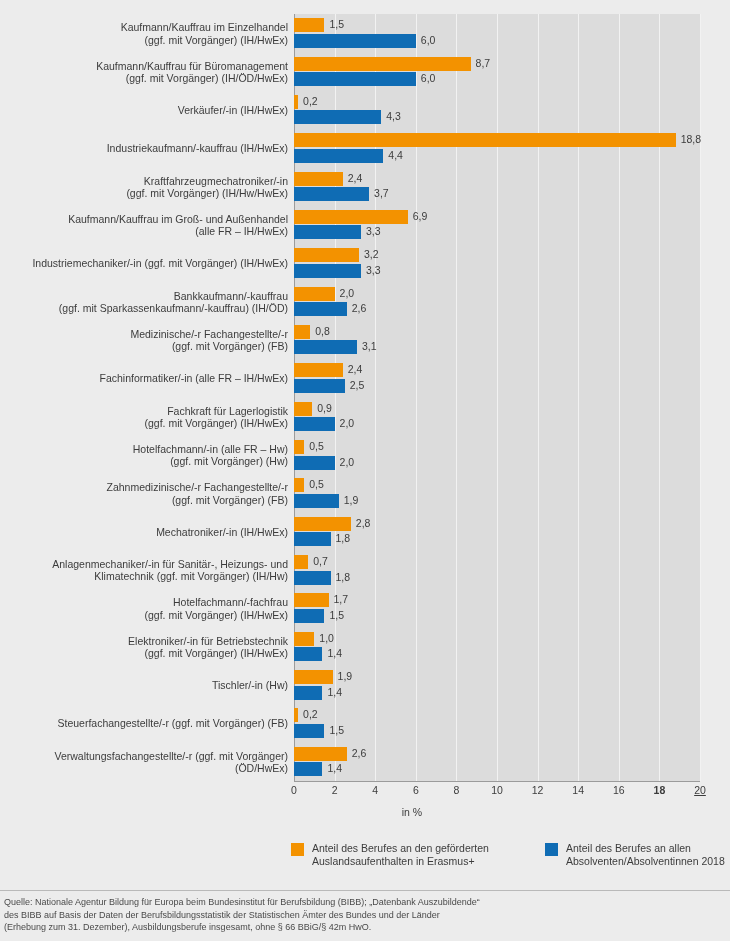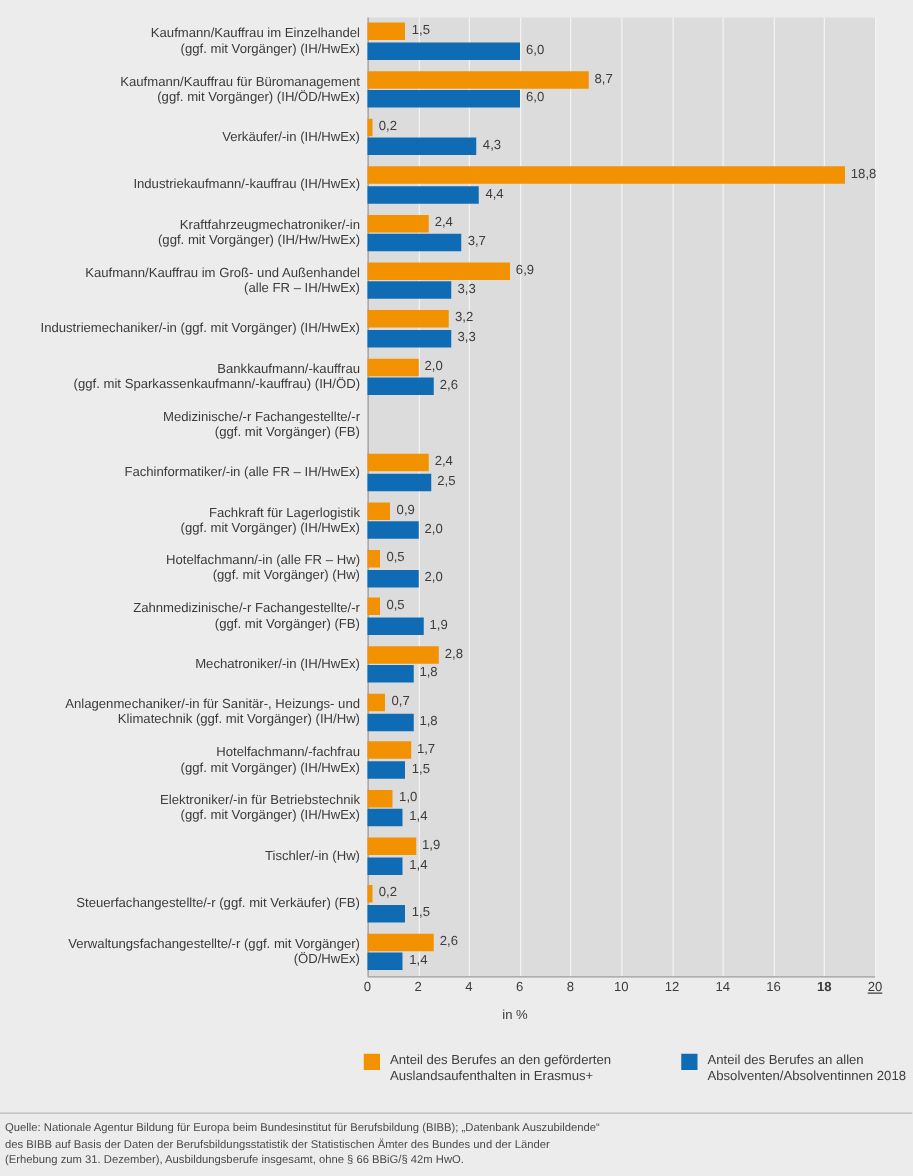--- a/index.html
+++ b/index.html
@@ -279,20 +279,26 @@
         <div class="bar-wrap" style="height: 38.35px;">
           <div class="bar orange" style="width: 40.6px; top: 4.175px; background: rgb(243, 146, 0);"></div>
           <div class="bar-val orange" style="left: 45.6px; top: 3.175px;">2,0</div>
           <div class="bar blue" style="width: 52.78px; top: 19.675px; background: rgb(15, 108, 180);"></div>
           <div class="bar-val blue" style="left: 57.78px; top: 18.675px;">2,6</div>
         </div>
       </div>
       <div class="row" style="top: 306.8px; height: 38.35px;">
         <div class="row-label">Medizinische/-r Fachangestellte/-r
 (ggf. mit Vorgänger) (FB)</div>
+        <div class="bar-wrap" style="height: 38.35px;">
+          <div class="bar orange" style="width: 16.24px; top: 4.175px; background: rgb(243, 146, 0);"></div>
+          <div class="bar-val orange" style="left: 21.24px; top: 3.175px;">0,8</div>
+          <div class="bar blue" style="width: 62.93px; top: 19.675px; background: rgb(15, 108, 180);"></div>
+          <div class="bar-val blue" style="left: 67.93px; top: 18.675px;">3,1</div>
+        </div>
       </div>
       <div class="row" style="top: 345.15px; height: 38.35px;">
         <div class="row-label">Fachinformatiker/-in (alle FR – IH/HwEx)</div>
         <div class="bar-wrap" style="height: 38.35px;">
           <div class="bar orange" style="width: 48.72px; top: 4.175px; background: rgb(243, 146, 0);"></div>
           <div class="bar-val orange" style="left: 53.72px; top: 3.175px;">2,4</div>
           <div class="bar blue" style="width: 50.75px; top: 19.675px; background: rgb(15, 108, 180);"></div>
           <div class="bar-val blue" style="left: 55.75px; top: 18.675px;">2,5</div>
         </div>
       </div>
@@ -368,21 +374,21 @@
       <div class="row" style="top: 651.95px; height: 38.35px;">
         <div class="row-label">Tischler/-in (Hw)</div>
         <div class="bar-wrap" style="height: 38.35px;">
           <div class="bar orange" style="width: 38.57px; top: 4.175px; background: rgb(243, 146, 0);"></div>
           <div class="bar-val orange" style="left: 43.57px; top: 3.175px;">1,9</div>
           <div class="bar blue" style="width: 28.42px; top: 19.675px; background: rgb(15, 108, 180);"></div>
           <div class="bar-val blue" style="left: 33.42px; top: 18.675px;">1,4</div>
         </div>
       </div>
       <div class="row" style="top: 690.3px; height: 38.35px;">
-        <div class="row-label">Steuerfachangestellte/-r (ggf. mit Verkäufer) (FB)</div>
+        <div class="row-label">Steuerfachangestellte/-r (ggf. mit Vorgänger) (FB)</div>
         <div class="bar-wrap" style="height: 38.35px;">
           <div class="bar orange" style="width: 4.06px; top: 4.175px; background: rgb(243, 146, 0);"></div>
           <div class="bar-val orange" style="left: 9.06px; top: 3.175px;">0,2</div>
           <div class="bar blue" style="width: 30.45px; top: 19.675px; background: rgb(15, 108, 180);"></div>
           <div class="bar-val blue" style="left: 35.45px; top: 18.675px;">1,5</div>
         </div>
       </div>
       <div class="row" style="top: 728.65px; height: 38.35px;">
         <div class="row-label">Verwaltungsfachangestellte/-r (ggf. mit Vorgänger)
 (ÖD/HwEx)</div>

